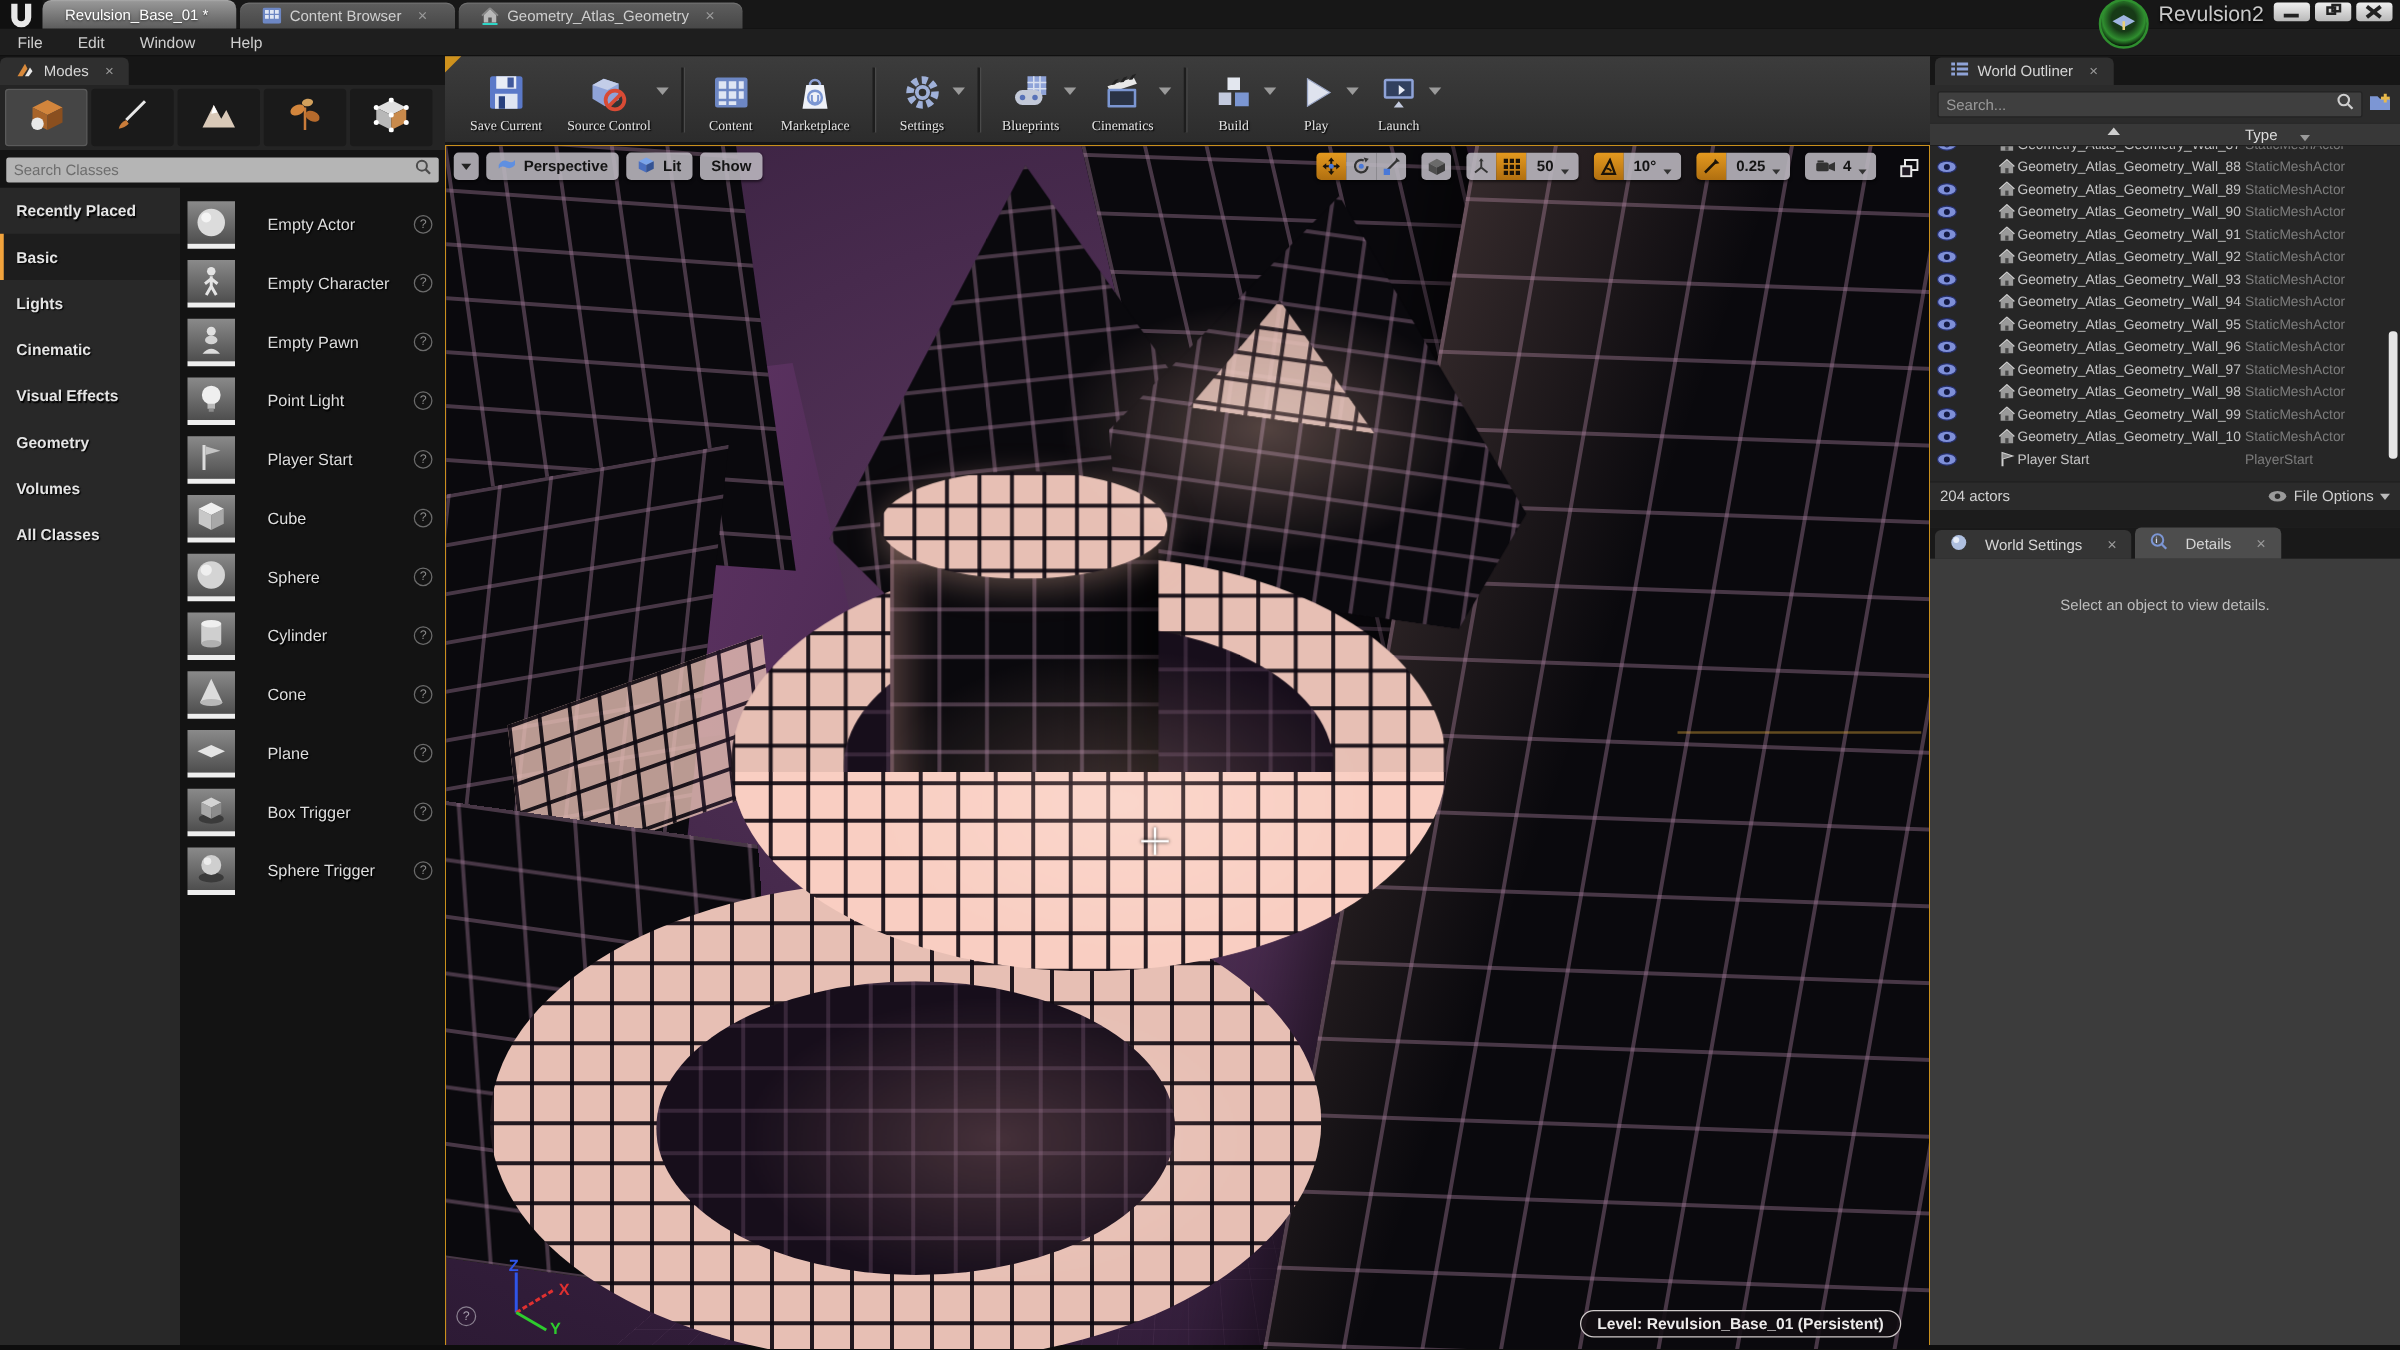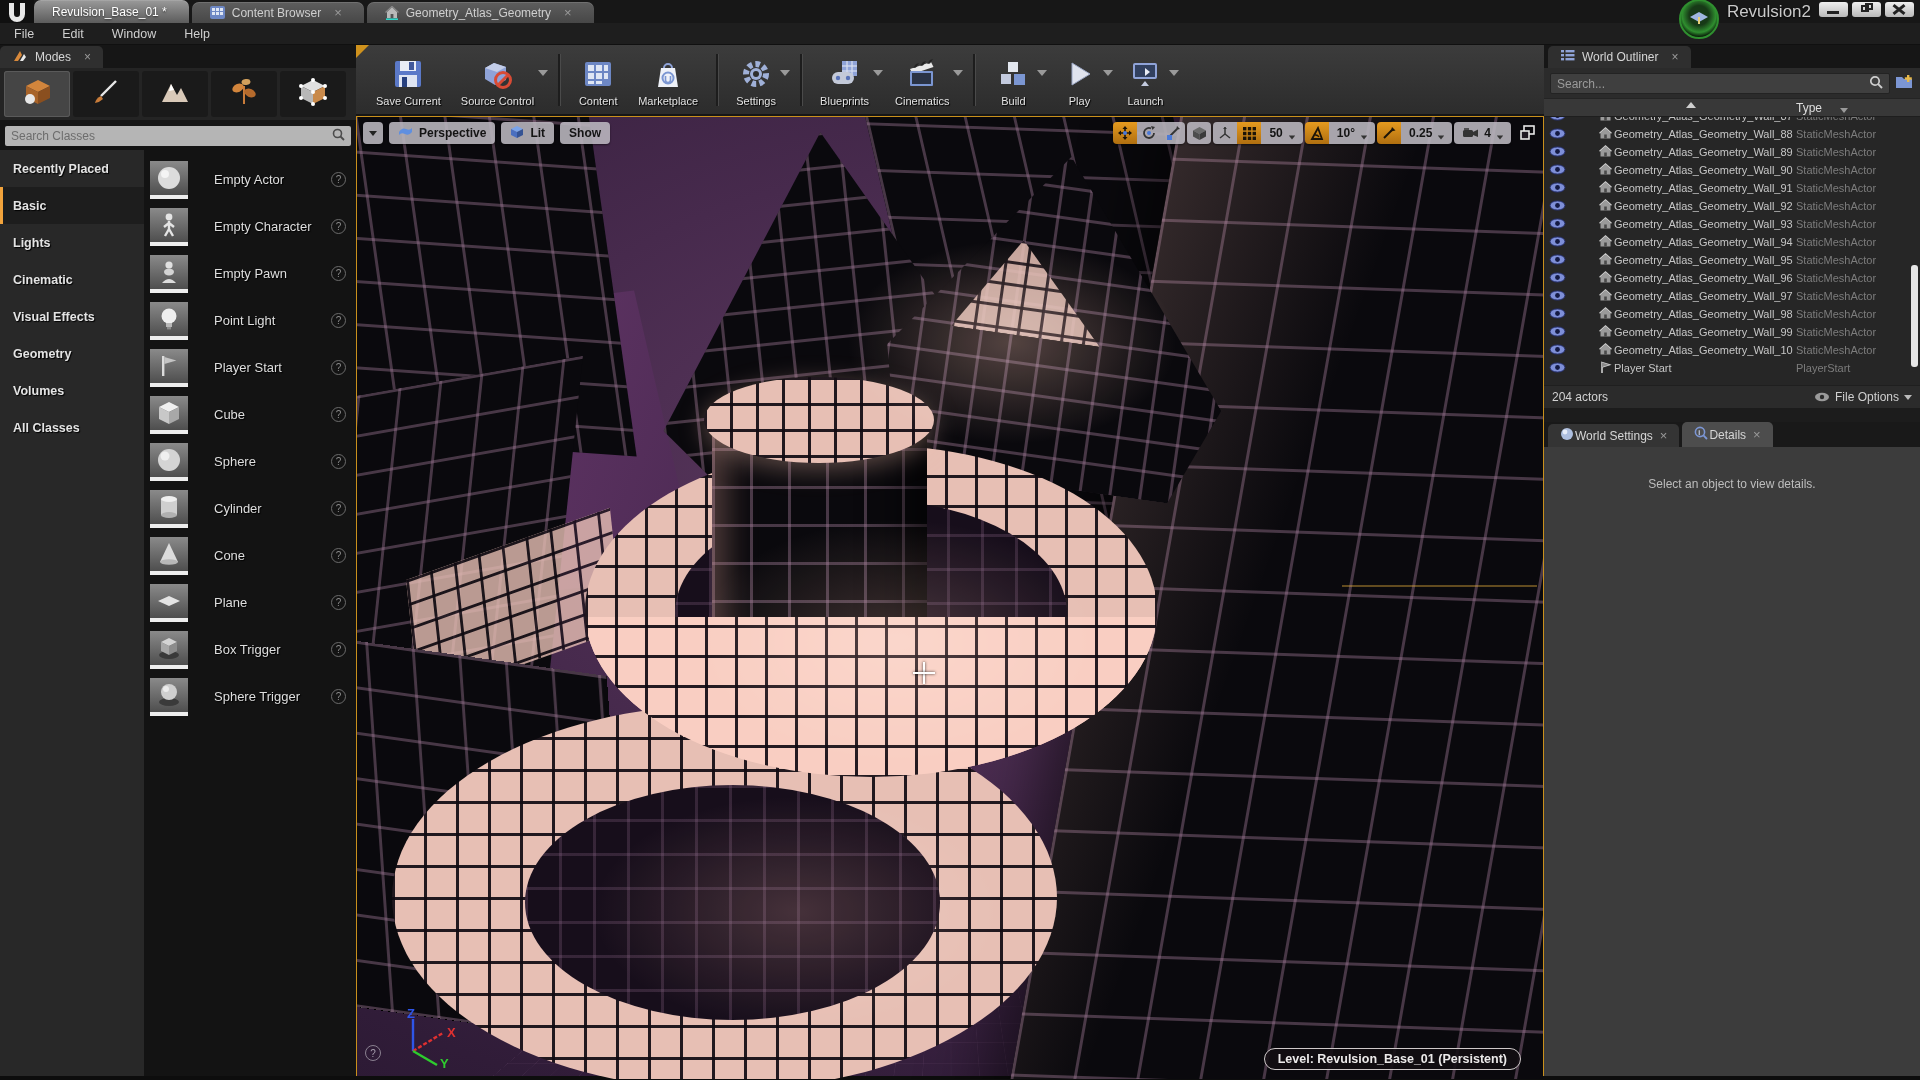--- a/index.html
+++ b/index.html
@@ -54,21 +54,21 @@
   .thumb { width:38px; height:38px; background:linear-gradient(#8a8a8a,#4e4e4e); border-bottom:4px solid #eee; display:flex; align-items:center; justify-content:center; }
   .item-label { margin-left:26px; font-size:13px; color:#dedede; text-shadow:1px 1px 1px #000; }
   .item-help { position:absolute; right:10px; width:15px; height:15px; border:1px solid #6b6b6b; border-radius:50%; color:#8a8a8a; font-size:10px; display:flex; align-items:center; justify-content:center; }
 
   
   #center { position:absolute; left:356px; top:45px; width:1188px; height:1035px; display:flex; flex-direction:column; }
   #main-toolbar { height:71px; background:linear-gradient(#3c3c3c,#2c2c2c); border-bottom:2px solid #161616; display:flex; align-items:center; position:relative; padding-left:10px; }
   .tb-corner { position:absolute; left:0; top:0; width:0; height:0; border-left:13px solid #cf921d; border-bottom:13px solid transparent; }
   .tb-btn { display:flex; flex-direction:column; align-items:center; padding:2px 10px 0 10px; min-width:60px; }
   .tb-ico { height:38px; display:flex; align-items:center; justify-content:center; }
-  .tb-label { font-size:11px; color:#e2e2e2; text-shadow:1px 1px 1px #000; white-space:nowrap; margin-top:2px; }
+  .tb-label { font-size:11px; color:#e2e2e2; text-shadow:1px 1px 1px #000; white-space:nowrap; margin-top:2px;font-family:Liberation Serif, serif; }
   .tb-caret { width:0; height:0; border-left:5px solid transparent; border-right:5px solid transparent; border-top:6px solid #9a9a9a; margin:0 2px 14px -6px; }
   .tb-sep { width:2px; height:52px; background:#1d1d1d; box-shadow:1px 0 0 #4a4a4a; margin:0 8px; }
 
   
   #viewport { position:relative; flex:1; border:1px solid #c9901c; overflow:hidden; background:#2a1830; }
   .vp-bg { position:absolute; inset:0; background:radial-gradient(140% 110% at 52% 38%, #5d3a60 0%, #472a4d 30%, #301c38 62%, #1b1022 100%); }
   .vp-floorgrid { position:absolute; inset:-12%; background-image:linear-gradient(rgba(220,165,215,.07) 1px,transparent 1px),linear-gradient(90deg,rgba(220,165,215,.07) 1px,transparent 1px); background-size:46px 46px; transform:perspective(700px) rotateX(48deg); transform-origin:50% 110%; }
   .tiles-dark { background-color:#0a090d; background-image:linear-gradient(rgba(172,130,162,.38) 3px,transparent 3px),linear-gradient(90deg,rgba(172,130,162,.38) 3px,transparent 3px); background-size:40px 40px; }
   .tiles-pink { background-color:#e7bfb4; background-image:linear-gradient(rgba(16,10,18,.92) 3px,transparent 3px),linear-gradient(90deg,rgba(16,10,18,.92) 3px,transparent 3px); background-size:28px 28px; }
   .shape { position:absolute; }
@@ -98,21 +98,21 @@
   .crosshair { position:absolute; left:556px; top:545px; width:22px; height:22px; z-index:20; }
   .crosshair::before, .crosshair::after { content:""; position:absolute; background:#fff; box-shadow:0 0 3px rgba(0,0,0,.8); }
   .crosshair::before { left:10px; top:0; width:2px; height:22px; }
   .crosshair::after { left:0; top:10px; width:22px; height:2px; }
 
   
   .vp-toolbar { position:absolute; left:6px; right:6px; top:5px; display:flex; align-items:center; z-index:30; }
   .vp-btn { background:rgba(188,184,192,.88); border-radius:4px; height:22px; display:flex; align-items:center; gap:6px; padding:0 9px; font-size:12px; font-weight:bold; color:#141414; margin-right:6px; box-shadow:0 1px 2px rgba(0,0,0,.5); }
   .vp-caret-btn { width:20px; justify-content:center; padding:0; }
   .dn-caret { width:0; height:0; border-left:4px solid transparent; border-right:4px solid transparent; border-top:5px solid #222; }
-  .vp-right { margin-left:auto; display:flex; align-items:flex-start; gap:2px; }
+  .vp-right { margin-left:auto; display:flex; align-items:flex-end; gap:12px; }
   .seg { display:flex; border-radius:4px; overflow:hidden; box-shadow:0 1px 2px rgba(0,0,0,.5); }
   .seg-btn { width:24px; height:22px; background:rgba(188,184,192,.88); display:flex; align-items:center; justify-content:center; }
   .seg-btn.orange { background:linear-gradient(#e59a1f,#b06f10); }
   .seg-val { height:22px; background:rgba(188,184,192,.88); display:flex; align-items:center; padding:0 7px 0 8px; font-size:12px; font-weight:bold; color:#141414; gap:5px; }
   .seg-val .dn-caret { border-top-color:#333; transform:scale(.8); margin-top:8px; }
   .vp-max { width:20px; height:20px; display:flex; align-items:center; justify-content:center; margin-left:4px; }
 
   .level-pill { position:absolute; right:22px; bottom:9px; background:rgba(18,14,18,.88); border:1px solid #cfc9c9; border-radius:11px; padding:3px 13px; color:#eceaea; font-size:12.5px; font-weight:bold; z-index:30; }
   .gizmo { position:absolute; left:30px; bottom:6px; z-index:30; }
   .vp-help { position:absolute; left:8px; bottom:18px; width:16px; height:16px; border:1px solid #8a8090; border-radius:50%; color:#a79fae; font-size:10px; display:flex; align-items:center; justify-content:center; z-index:30; }
@@ -131,21 +131,21 @@
   .o-row { height:18px; display:flex; align-items:center; position:relative; font-size:11px; }
   .o-row .eye { position:absolute; left:5px; top:3px; }
   .o-row .row-ico { position:absolute; left:55px; top:2px; }
   .o-row .o-label { position:absolute; left:70px; color:#c6c6c6; white-space:nowrap; }
   .o-row .o-type { position:absolute; left:252px; color:#7c7c7c; white-space:nowrap; }
   .o-scroll { position:absolute; right:2px; top:148px; width:7px; height:102px; background:#e6e6e6; border-radius:3px; }
   .outliner-footer { height:23px; display:flex; align-items:center; padding:0 8px; background:#2b2b2b; border-top:1px solid #1f1f1f; font-size:12px; color:#d2d2d2; }
   .view-options { margin-left:auto; display:flex; align-items:center; gap:5px; color:#cfcfcf; }
   .splitter { height:14px; background:#1c1c1c; }
   .detail-tabstrip { height:25px; background:#191919; display:flex; align-items:flex-end; gap:3px; padding-left:4px; }
-  .detail-tab { height:23px; background:#343434; border-radius:5px 5px 0 0; display:flex; align-items:center; gap:1px; padding:0 12px; font-size:12px; color:#d6d6d6; }
+  .detail-tab { height:23px; background:#343434; border-radius:5px 5px 0 0; display:flex; align-items:center; gap:14px; padding:0 12px; font-size:12px; color:#d6d6d6; }
   .detail-tab.active { background:#4d4d4d; height:25px;margin-top:24px; }
   .details-body { flex:1; background:#3c3c3c; text-align:center; padding-top:30px; font-size:12px; color:#bdbdbd; }
   #bottom-strip { position:absolute; left:0; top:1076px; width:1920px; height:4px; background:#0d0d0d; }
 </style>
 </head>
 <body>
 
 <div id="tabbar" class="hatch">
   <div class="ue-logo">
     <svg width="22" height="20" viewBox="0 0 22 20">

